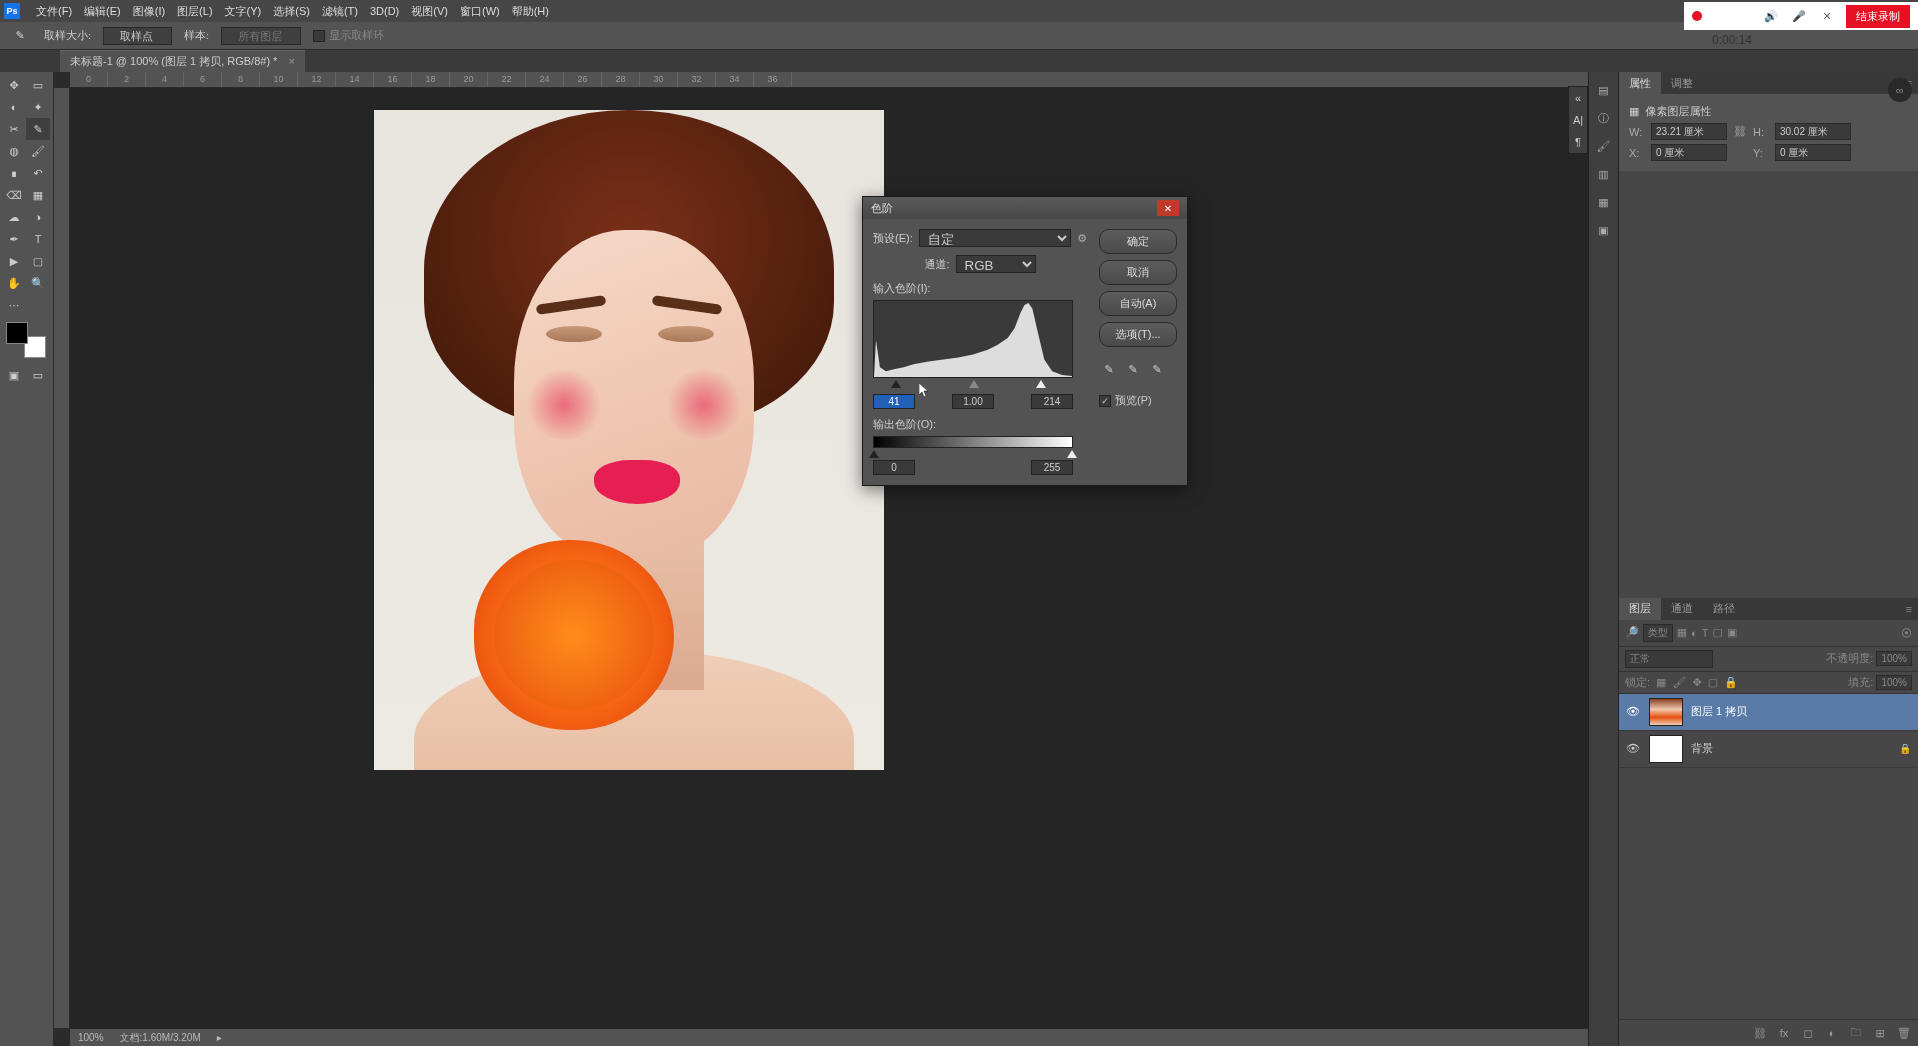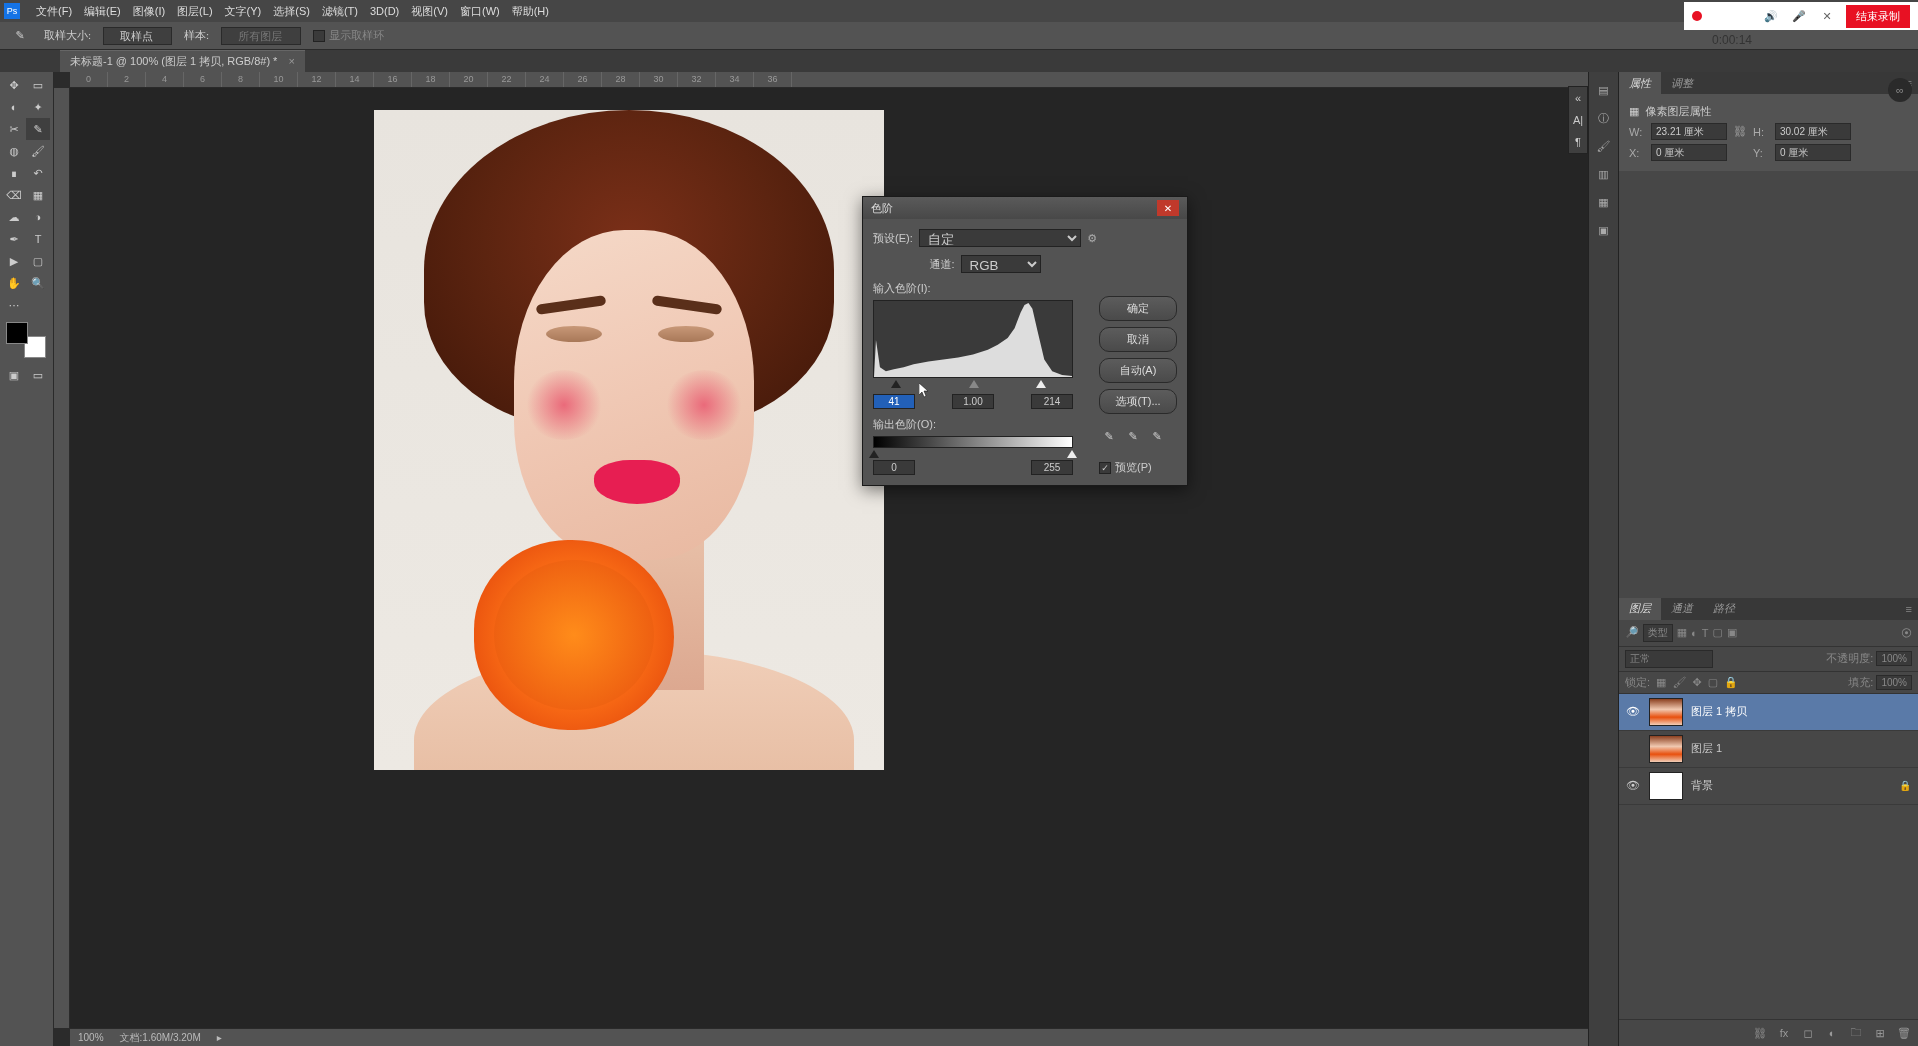--- a/index.html
+++ b/index.html
@@ -1,20 +1,20 @@
 <!DOCTYPE html>
 <html><head>
 <meta charset="utf-8">
 <style>
 * { margin: 0; padding: 0; box-sizing: border-box; font-family: "Microsoft YaHei", sans-serif; }
 body { background: #535353; color: #ccc; font-size: 11px; overflow: hidden; width: 1918px; height: 1046px; position: relative; }
 
 
 .menubar { background: #464646; height: 22px; display: flex; align-items: center; padding: 0 4px; }
-.ps-logo { width: 16px; height: 16px; background: #1473e6; margin-right: 10px; display:flex;align-items:center;justify-content:center;font-size:9px;color:#fff;font-weight:normal; }
+.ps-logo { width: 16px; height: 16px; background: #1473e6; margin-right: 10px; display:flex;align-items:center;justify-content:center;font-size:9px;color:#fff;font-weight:bold; }
 .menu-item { padding: 0 6px; cursor: pointer; color: #ddd; }
 
 
 .recording-bar { position: absolute; top: 2px; right: 0; display: flex; align-items: center; gap: 10px; padding: 2px 8px; background: #fff; height: 28px; }
 .rec-dot { width: 10px; height: 10px; background: #e81123; border-radius: 50%; }
 .rec-time { color: #333; font-size: 12px; margin-top: 48px; }
 .rec-icon { width: 18px; height: 18px; display:flex;align-items:center;justify-content:center; color:#666; cursor:pointer; }
 .rec-stop { background: #e81123; color: #fff; padding: 4px 10px; cursor: pointer; font-size:11px; }
 
 
@@ -65,21 +65,21 @@
 
 .float-text-panel { position: absolute; top: -1px; right: 0; width: 20px; background:#3f3f3f; border:1px solid #222; display:flex; flex-direction:column;}
 .float-text-panel .pi { height:22px; display:flex;align-items:center;justify-content:center;color:#ccc;}
 
 
 .right-panels { width: 300px; background: #3f3f3f; border-left: 1px solid #222; display: flex; flex-direction: column; position:relative;}
 .right-strip { width: 30px; background: #3f3f3f; border-left: 1px solid #222; display:flex; flex-direction:column; padding-top:4px;}
 .strip-icon { width:24px; height:24px; margin:2px auto; display:flex;align-items:center;justify-content:center; color:#aaa; cursor:pointer;}
 
 .panel-tabrow { display:flex; background:#383838; height:22px; align-items:center;}
-.panel-tab { padding: 4px 10px; height:100%; display:flex;align-items:center; cursor:pointer; color:#999;font-style:italic;}
+.panel-tab { padding: 4px 10px; height:100%; display:flex;align-items:center; cursor:pointer; color:#999;}
 .panel-tab.active { background:#535353; color:#ddd;}
 .panel-menu { margin-left:auto; padding: 0 6px; color:#888; cursor:pointer;}
 
 
 .properties-panel { background:#535353; padding:6px 10px; }
 .prop-row { display:flex; align-items:center; gap:6px; margin:4px 0; }
 .prop-label { width: 16px; color:#aaa; }
 .prop-field { background:#3a3a3a; border:1px solid #2a2a2a; color:#ccc; padding: 2px 4px; width: 76px; font-size:10px;}
 .link-icon { color:#aaa; }
 
@@ -101,21 +101,21 @@
 .layer-lock-icon { color:#ccc; font-size:10px;}
 
 .layers-buttons { display:flex; justify-content:flex-end; gap:4px; padding:4px; border-top:1px solid #333;}
 .lb { width:20px;height:18px;display:flex;align-items:center;justify-content:center;color:#999;cursor:pointer;}
 
 
 .levels-dialog { position: absolute; top: 196px; left: 862px; width: 326px; background: #535353; border: 1px solid #1a1a1a; box-shadow: 0 4px 16px rgba(0,0,0,0.5); }
 .dlg-title { background: linear-gradient(#5a5a5a,#484848); padding: 3px 8px; display:flex; align-items:center;}
 .dlg-title-text { color:#ddd; font-size:11px;}
 .dlg-close { margin-left:auto; width:22px; height:16px; background:#c0392b; color:#fff; display:flex;align-items:center;justify-content:center; cursor:pointer; font-size:10px;}
-.dlg-body { padding: 10px; display:flex; gap:2px;align-items:flex-end;}
+.dlg-body { padding: 10px; display:flex; gap:12px;}
 .dlg-main { flex:1;}
 .dlg-side { width: 78px; display:flex; flex-direction:column; gap:6px;}
 .dlg-btn { background: linear-gradient(#5c5c5c,#4a4a4a); border:1px solid #2a2a2a; color:#ddd; padding:4px 0; text-align:center; cursor:pointer; border-radius:10px; font-size:11px;}
 .dlg-row { display:flex; align-items:center; gap:6px; margin-bottom:8px;}
 .dlg-label { color:#ccc;}
 .dlg-select { background:#3a3a3a; border:1px solid #222; color:#ccc; padding:1px 4px; flex:1; height:18px;}
 .dlg-gear { color:#aaa; cursor:pointer;}
 .histogram { width: 200px; height: 78px; background:#3a3a3a; border:1px solid #222; position:relative; margin:4px 0;}
 .histo-svg { width:100%; height:100%;}
 .slider-track { width:200px; height:8px; position:relative; margin-bottom:4px;}
@@ -346,25 +346,20 @@
           <span class="layers-opt-field">100%</span>
         </span>
       </div>
 
       <div class="layer-item selected">
         <span class="layer-vis">👁</span>
         <div class="layer-thumb portrait-thumb"></div>
         <span class="layer-name">图层 1 拷贝</span>
       </div>
       <div class="layer-item">
-        <span class="layer-vis"></span>
-        <div class="layer-thumb portrait-thumb"></div>
-        <span class="layer-name">图层 1</span>
-      </div>
-      <div class="layer-item">
         <span class="layer-vis">👁</span>
         <div class="layer-thumb" style="background:#fff"></div>
         <span class="layer-name">背景</span>
         <span class="layer-lock-icon">🔒</span>
       </div>
 
       <div style="flex:1"></div>
       <div class="layers-buttons">
         <div class="lb">⛓</div>
         <div class="lb">fx</div>

